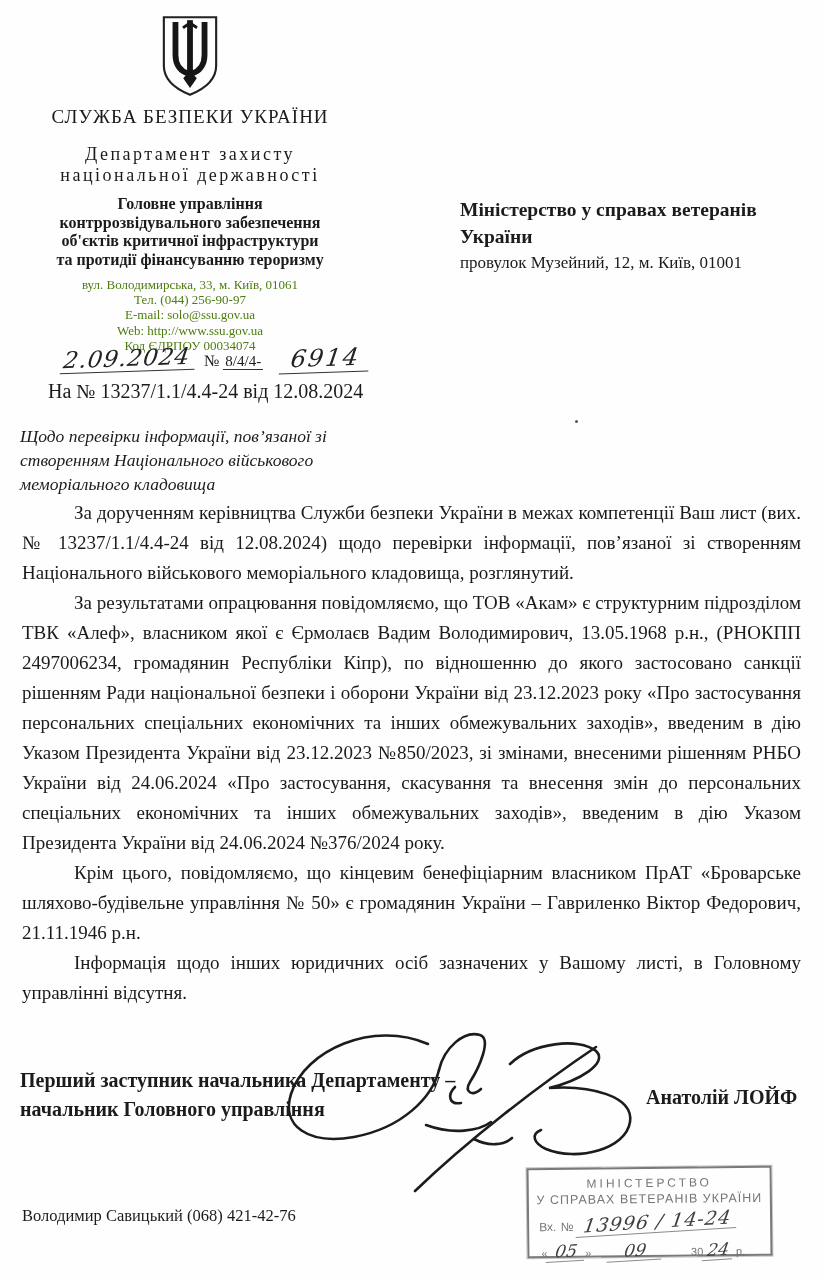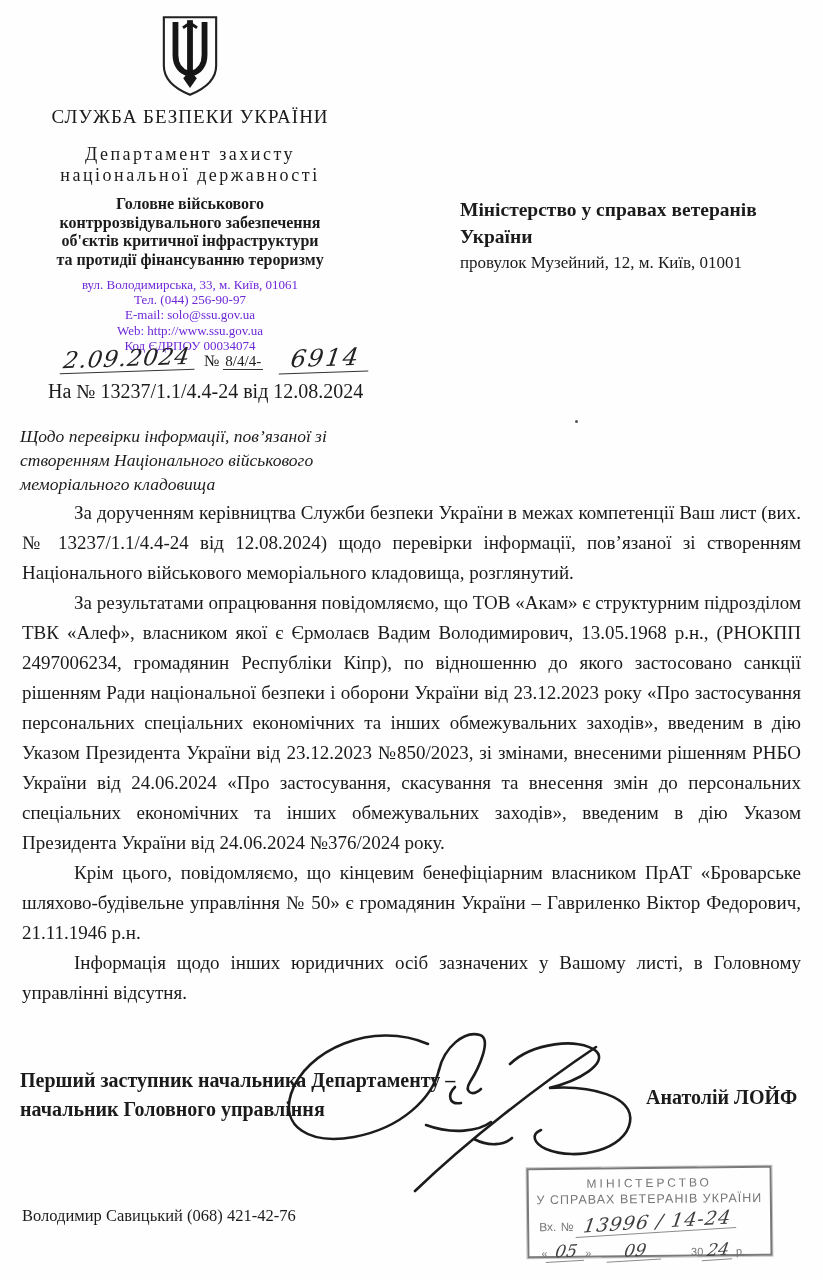--- a/index.html
+++ b/index.html
@@ -8,21 +8,21 @@
     background:#fefefe;color:#1b1b1b;overflow:hidden;
     font-family:"Liberation Serif", serif;
   }
   .abs{position:absolute;}
   
   .hdr-left{left:20px;top:10px;width:340px;text-align:center;}
   .emblem{display:block;margin:4px auto 8px auto;}
   .org-name{font-size:19px;letter-spacing:1px;margin-top:6px;white-space:nowrap;}
   .dept{font-size:18px;letter-spacing:2.5px;line-height:21px;margin-top:16px;}
   .dir{font-weight:bold;font-size:16px;line-height:18.5px;margin-top:9px;white-space:nowrap;}
-  .addr{font-size:13px;line-height:15.2px;margin-top:8px;color:#6d28d9;}
+  .addr{font-size:13px;line-height:15.2px;margin-top:8px;color:#4d7c0f;}
   
   .refline{left:62px;top:344px;width:330px;font-size:16px;white-space:nowrap;}
   .hand{
     font-family:"DejaVu Serif", serif;font-style:italic;
     display:inline-block;transform:skewX(-10deg) rotate(-2deg);
     color:#222;
   }
   .hand-date{font-size:23px;letter-spacing:1px;border-bottom:1.5px solid #333;padding:0 6px 0 2px;}
   .num-label{font-size:16px;margin-left:4px;}
   .num-typed{font-size:15px;border-bottom:1.5px solid #333;padding:0 2px;}
@@ -83,21 +83,21 @@
         <path d="M26,13 L32,9 L38,13" stroke-width="3"></path>
       </g>
       <path d="M32,58 L25,66 L32,76 L39,66 Z" fill="#161616"></path>
     </svg>
     <div class="org-name">СЛУЖБА БЕЗПЕКИ УКРАЇНИ</div>
     <div class="dept">
       <div>Департамент захисту</div>
       <div>національної державності</div>
     </div>
     <div class="dir">
-      <div>Головне військового</div>
+      <div>Головне управління</div>
       <div>контррозвідувального забезпечення</div>
       <div>об'єктів критичної інфраструктури</div>
       <div>та протидії фінансуванню тероризму</div>
     </div>
     <div class="addr">
       <div>вул. Володимирська, 33, м. Київ, 01061</div>
       <div>Тел. (044) 256-90-97</div>
       <div>E-mail: solo@ssu.gov.ua</div>
       <div>Web: http://www.ssu.gov.ua</div>
       <div>Код ЄДРПОУ 00034074</div>

